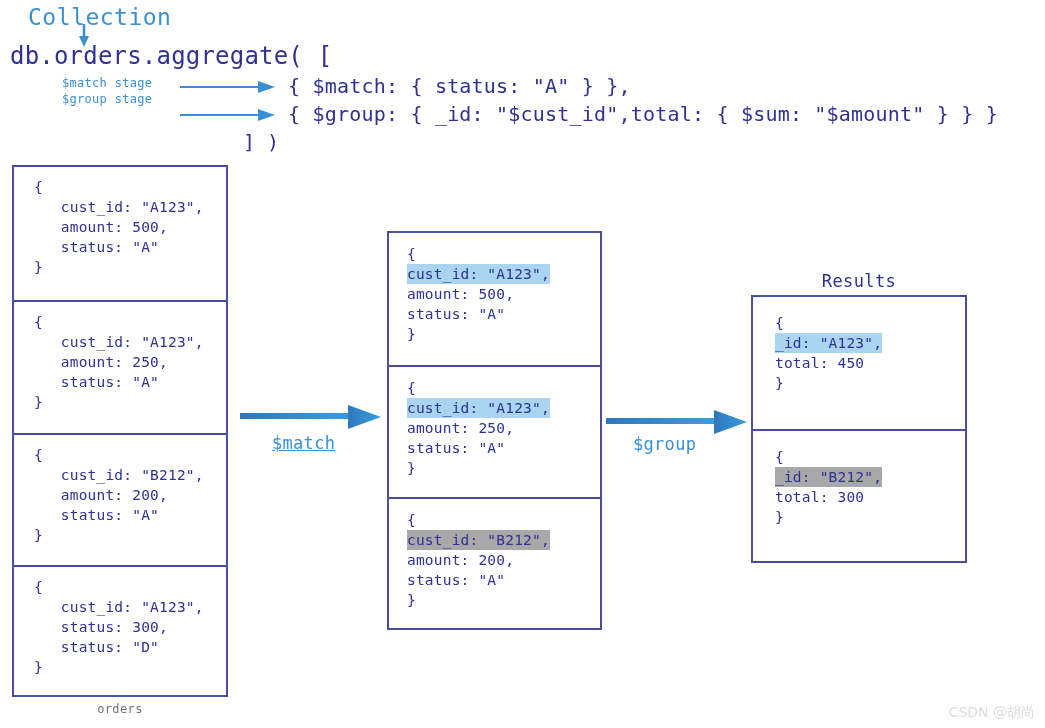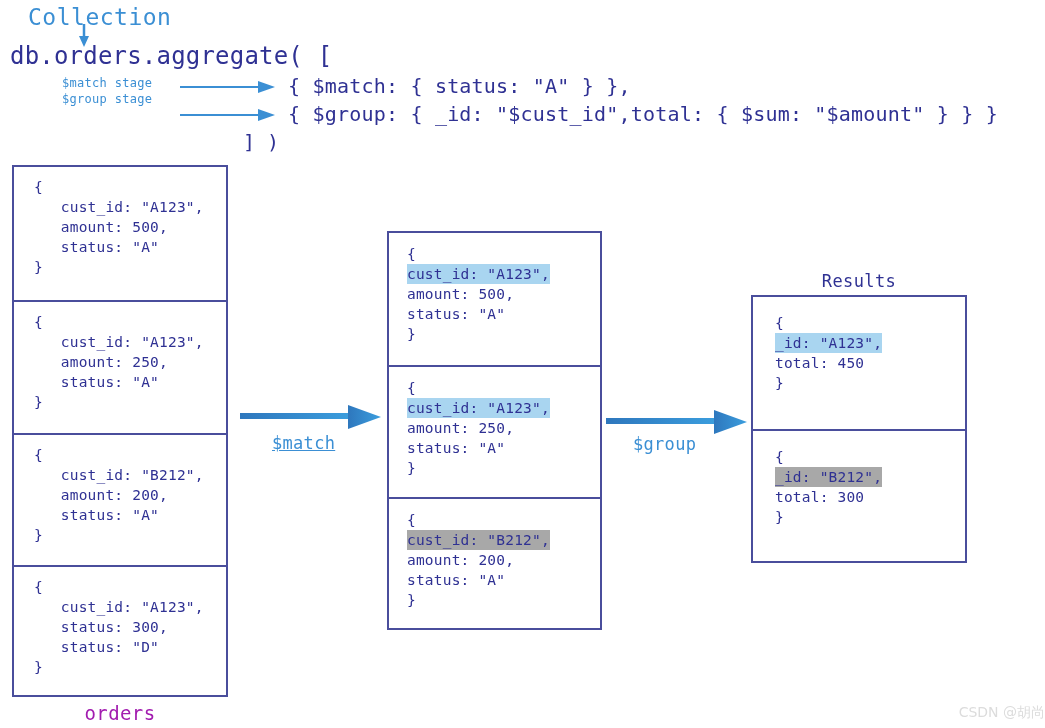--- a/index.html
+++ b/index.html
@@ -98,22 +98,22 @@
     height: 532px;
   }
   #orders-box .doc-cell { height: 133px; }
   #orders-box .doc-cell:nth-child(n+2) { height: 132.6px; }
   #orders-box .doc-lines { padding: 10px 0 0 20px; }
   #orders-label {
     left: 12px;
     top: 702px;
     width: 216px;
     text-align: center;
-    font-size: 19px;
-    color: #a21caf;
+    font-size: 12px;
+    color: #737373;
     letter-spacing: 0.4px;
   }
 
   
   #match-box {
     left: 387px;
     top: 231px;
     width: 215px;
     height: 399px;
   }
@@ -147,21 +147,21 @@
     font-size: 17px;
     color: #3b8fd4;
     white-space: nowrap;
     letter-spacing: 0.3px;
   }
   #match-arrow-label { left: 272px; top: 433px; text-decoration: underline; }
   #group-arrow-label { left: 633px; top: 434px; }
 
   
   #watermark {
-    right: 0;
+    right: 10px;
     bottom: 6px;
     font-size: 14px;
     color: #dcdcdc;
     font-family: "DejaVu Sans", "Liberation Sans", sans-serif;
     white-space: nowrap;
   }
 </style>
 </head>
 <body>
 

